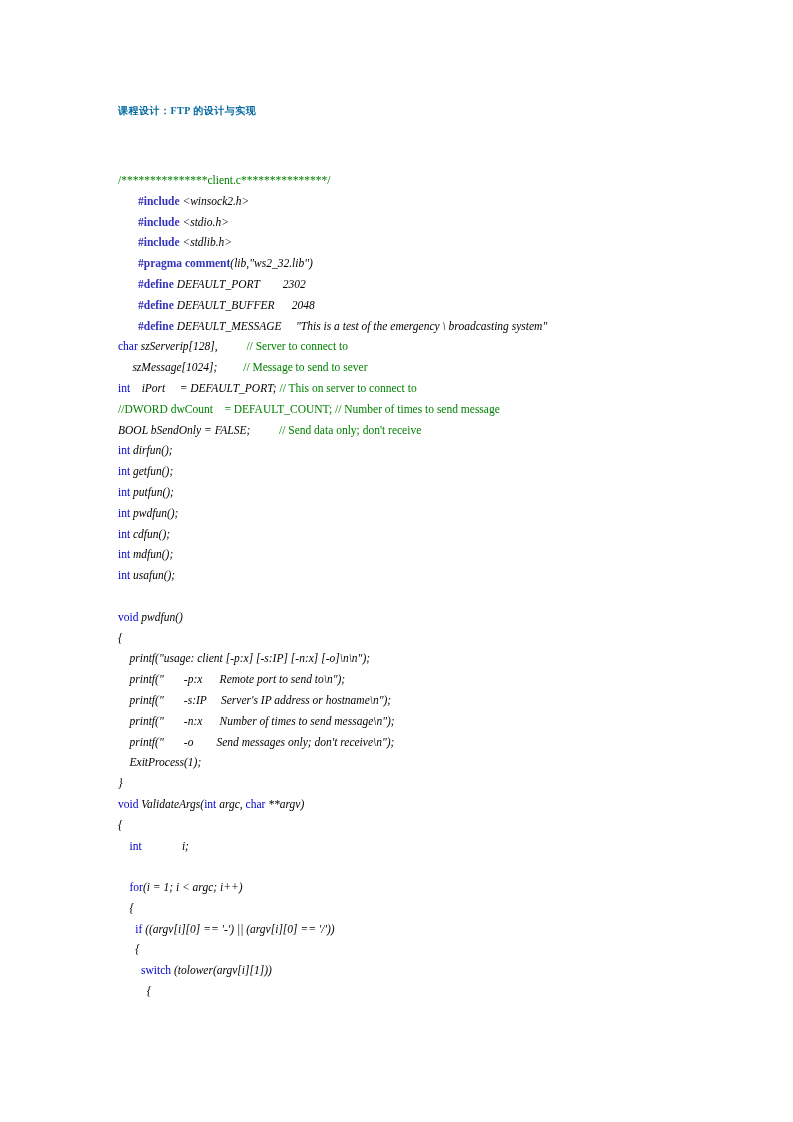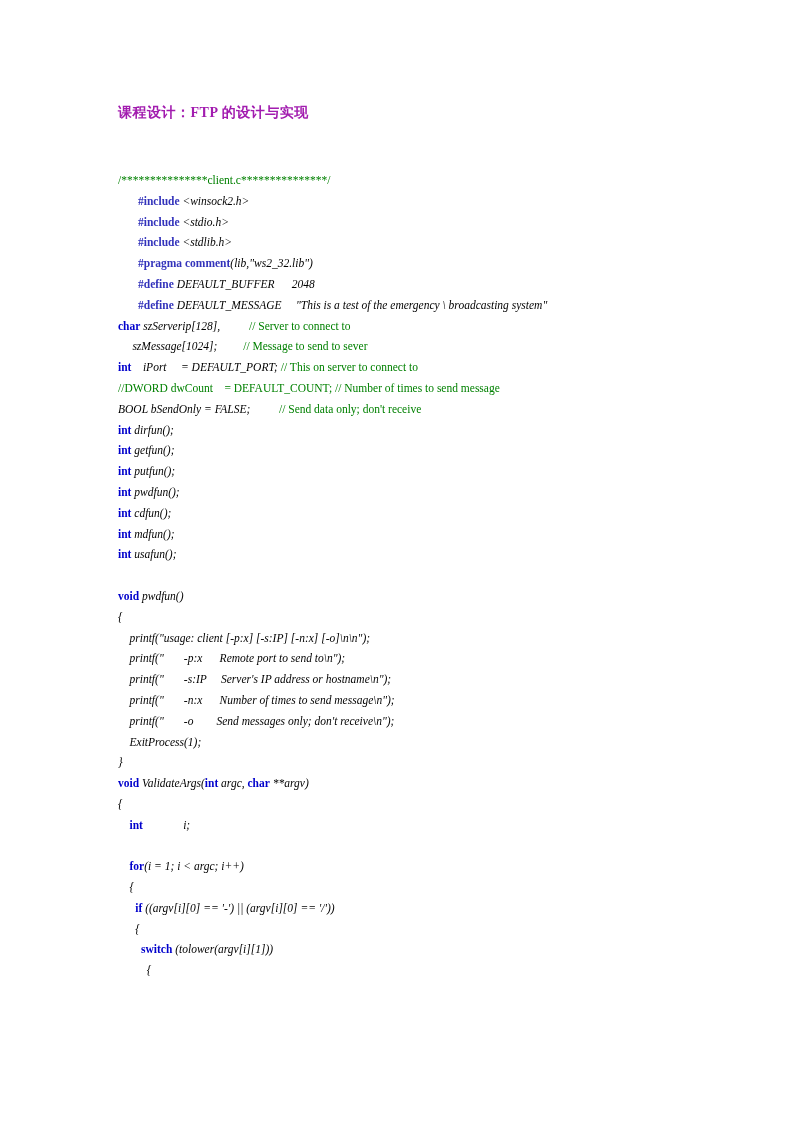--- a/index.html
+++ b/index.html
@@ -22,23 +22,23 @@
     top: 0;
     width: 793px;
     height: 1122px;
     background: #ffffff;
   }
   .doc-title {
     position: absolute;
     left: 118px;
     top: 104px;
     font-family: "Liberation Serif", "DejaVu Serif", serif;
-    font-size: 14px;
+    font-size: 10px;
     font-weight: bold;
-    color: #a21caf;
+    color: #0369a1;
     letter-spacing: 0.5px;
     white-space: pre;
   }
   .code-block {
     position: absolute;
     left: 118px;
     top: 170px;
     width: 620px;
     font-family: "Liberation Serif", "DejaVu Serif", serif;
     font-size: 11.5px;
@@ -46,21 +46,21 @@
     color: #000000;
   }
   .code-line {
     white-space: pre;
     height: 20.8px;
     font-size: 11.5px;
     color: #000000;
   }
   .kw {
     color: #0000cc;
-    font-weight: bold;
+    font-weight: normal;
   }
   .pp {
     color: #3333bb;
     font-weight: bold;
     margin-left: 20px;
   }
   .cm {
     color: #008000;
   }
   .tx {
@@ -74,20 +74,21 @@
 <div class="page">
 
   <div class="doc-title">课程设计：FTP 的设计与实现</div>
 
   <div class="code-block" id="code-listing">
       <div class="code-line"><span class="cm">/***************client.c***************/</span></div>
       <div class="code-line"><span class="pp">#include</span><span class="tx"> &lt;winsock2.h&gt;</span></div>
       <div class="code-line"><span class="pp">#include</span><span class="tx"> &lt;stdio.h&gt;</span></div>
       <div class="code-line"><span class="pp">#include</span><span class="tx"> &lt;stdlib.h&gt;</span></div>
       <div class="code-line"><span class="pp">#pragma comment</span><span class="tx">(lib,"ws2_32.lib")</span></div>
+      <div class="code-line"><span class="pp">#define</span><span class="tx"> DEFAULT_PORT        2302</span></div>
       <div class="code-line"><span class="pp">#define</span><span class="tx"> DEFAULT_BUFFER      2048</span></div>
       <div class="code-line"><span class="pp">#define</span><span class="tx"> DEFAULT_MESSAGE     "This is a test of the emergency \ broadcasting system"</span></div>
       <div class="code-line"><span class="kw">char</span><span class="tx"> szServerip[128],          </span><span class="cm">// Server to connect to</span></div>
       <div class="code-line"><span class="tx">     szMessage[1024];         </span><span class="cm">// Message to send to sever</span></div>
       <div class="code-line"><span class="kw">int</span><span class="tx">    iPort     = DEFAULT_PORT; </span><span class="cm">// This on server to connect to</span></div>
       <div class="code-line"><span class="cm">//DWORD dwCount    = DEFAULT_COUNT; // Number of times to send message</span></div>
       <div class="code-line"><span class="tx">BOOL bSendOnly = FALSE;          </span><span class="cm">// Send data only; don't receive</span></div>
       <div class="code-line"><span class="kw">int</span><span class="tx"> dirfun();</span></div>
       <div class="code-line"><span class="kw">int</span><span class="tx"> getfun();</span></div>
       <div class="code-line"><span class="kw">int</span><span class="tx"> putfun();</span></div>

